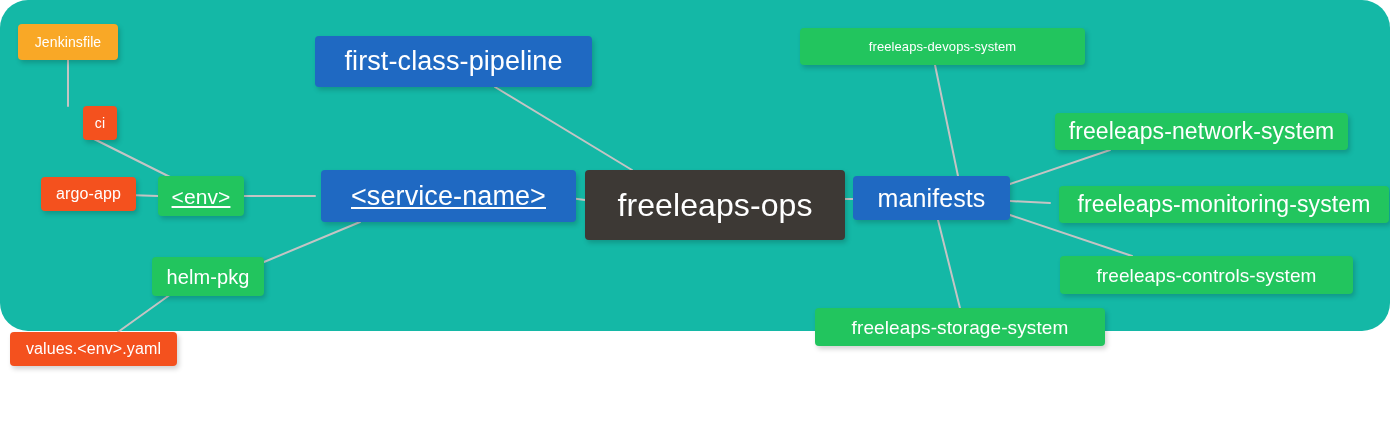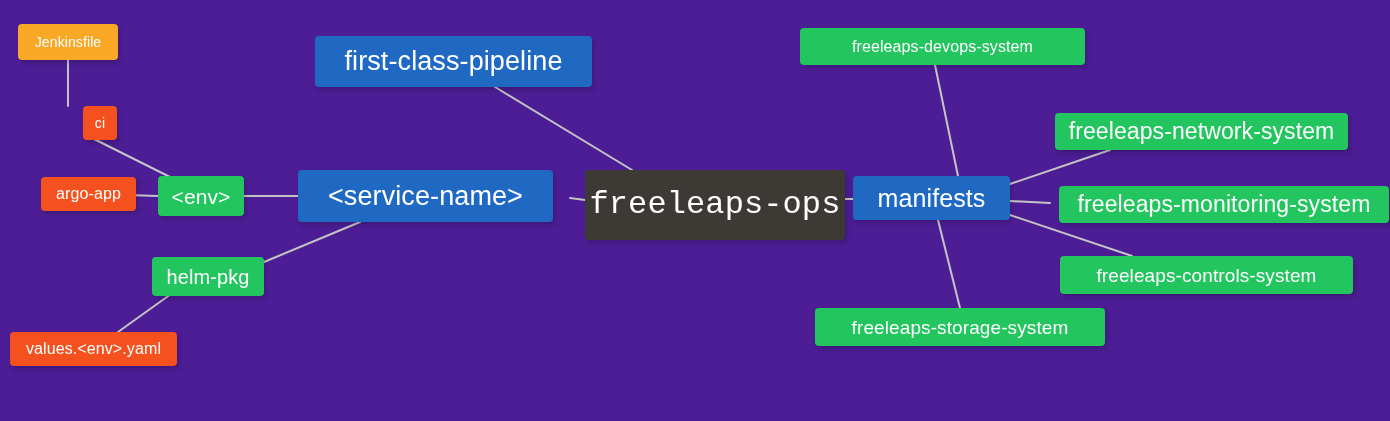--- a/index.html
+++ b/index.html
@@ -1,27 +1,27 @@
 <!DOCTYPE html>
 <html><head>
 <meta charset="utf-8">
 <title>freeleaps-ops mindmap</title>
 <style>
   html,body{margin:0;padding:0;background:#ffffff;}
   body{width:1390px;height:421px;overflow:hidden;
        font-family:"Liberation Sans","DejaVu Sans",sans-serif;
        -webkit-font-smoothing:antialiased;}
-  #canvas{position:relative;width:1390px;height:421px;background:#4c1d95;}
+  #canvas{position:relative;width:1390px;height:331px;background:#14b8a6;border-radius:28px;}
   #edges{position:absolute;left:0;top:0;width:1390px;height:421px;}
   .node{position:absolute;box-sizing:border-box;display:flex;
         align-items:center;justify-content:center;
         color:#ffffff;border-radius:4px;white-space:nowrap;
         box-shadow:2px 3px 5px rgba(0,0,0,0.18);
         line-height:1;letter-spacing:0.1px;}
-  .n-root{background:#3d3935;font-family:Liberation Mono, monospace;}
+  .n-root{background:#3d3935;}
   .n-blue{background:#1f69c2;}
   .n-green{background:#22c55e;}
   .n-red{background:#f4511e;}
   .n-orange{background:#f9a826;}
 </style>
 </head>
 <body>
 
 <div id="canvas">
   <svg id="edges" viewBox="0 0 1390 421" xmlns="http://www.w3.org/2000/svg">
@@ -37,26 +37,26 @@
       <line x1="958" y1="176" x2="935" y2="65" stroke="#c4c4c4" stroke-width="2" stroke-linecap="round"></line>
       <line x1="1010" y1="184" x2="1110" y2="150" stroke="#c4c4c4" stroke-width="2" stroke-linecap="round"></line>
       <line x1="1010" y1="201" x2="1050" y2="203" stroke="#c4c4c4" stroke-width="2" stroke-linecap="round"></line>
       <line x1="1010" y1="215" x2="1132" y2="256" stroke="#c4c4c4" stroke-width="2" stroke-linecap="round"></line>
       <line x1="938" y1="220" x2="960" y2="308" stroke="#c4c4c4" stroke-width="2" stroke-linecap="round"></line>
     </svg>
   <div id="node-layer">
       <div class="node n-orange" style="left: 18px; top: 24px; width: 100px; height: 36px; font-size: 14px;">Jenkinsfile</div>
       <div class="node n-red" style="left: 52px; top: 106px; width: 34px; height: 34px; font-size: 14px; margin-left: 31px;">ci</div>
       <div class="node n-red" style="left: 41px; top: 177px; width: 95px; height: 34px; font-size: 16px;">argo-app</div>
-      <div class="node n-green" style="left: 158px; top: 176px; width: 86px; height: 40px; font-size: 21px;">&lt;env&gt;</div>
+      <div class="node n-green" style="left: 158px; top: 176px; width: 86px; height: 40px; font-size: 21px; text-decoration: underline;">&lt;env&gt;</div>
       <div class="node n-green" style="left: 152px; top: 257px; width: 112px; height: 39px; font-size: 20px;">helm-pkg</div>
       <div class="node n-red" style="left: 10px; top: 332px; width: 167px; height: 34px; font-size: 16px;">values.&lt;env&gt;.yaml</div>
       <div class="node n-blue" style="left: 315px; top: 36px; width: 277px; height: 51px; font-size: 27px; text-align: center;">first-class-pipeline</div>
-      <div class="node n-blue" style="left: 298px; top: 170px; width: 255px; height: 52px; font-size: 27px;">&lt;service-name&gt;</div>
+      <div class="node n-blue" style="left: 321px; top: 170px; width: 255px; height: 52px; font-size: 27px; text-decoration: underline;">&lt;service-name&gt;</div>
       <div class="node n-root" style="left: 585px; top: 170px; width: 260px; height: 70px; font-size: 32px;">freeleaps-ops</div>
       <div class="node n-blue" style="left: 853px; top: 176px; width: 157px; height: 44px; font-size: 25px;">manifests</div>
-      <div class="node n-green" style="left: 800px; top: 28px; width: 285px; height: 37px; font-size: 16px;">freeleaps-devops-system</div>
+      <div class="node n-green" style="left: 800px; top: 28px; width: 285px; height: 37px; font-size: 13px;">freeleaps-devops-system</div>
       <div class="node n-green" style="left: 1055px; top: 113px; width: 293px; height: 37px; font-size: 23px;">freeleaps-network-system</div>
       <div class="node n-green" style="left: 1059px; top: 186px; width: 330px; height: 37px; font-size: 23px;">freeleaps-monitoring-system</div>
       <div class="node n-green" style="left: 1060px; top: 256px; width: 293px; height: 38px; font-size: 19px;">freeleaps-controls-system</div>
       <div class="node n-green" style="left: 815px; top: 308px; width: 290px; height: 38px; font-size: 19px;">freeleaps-storage-system</div>
     </div>
 </div>
 
 </body></html>

